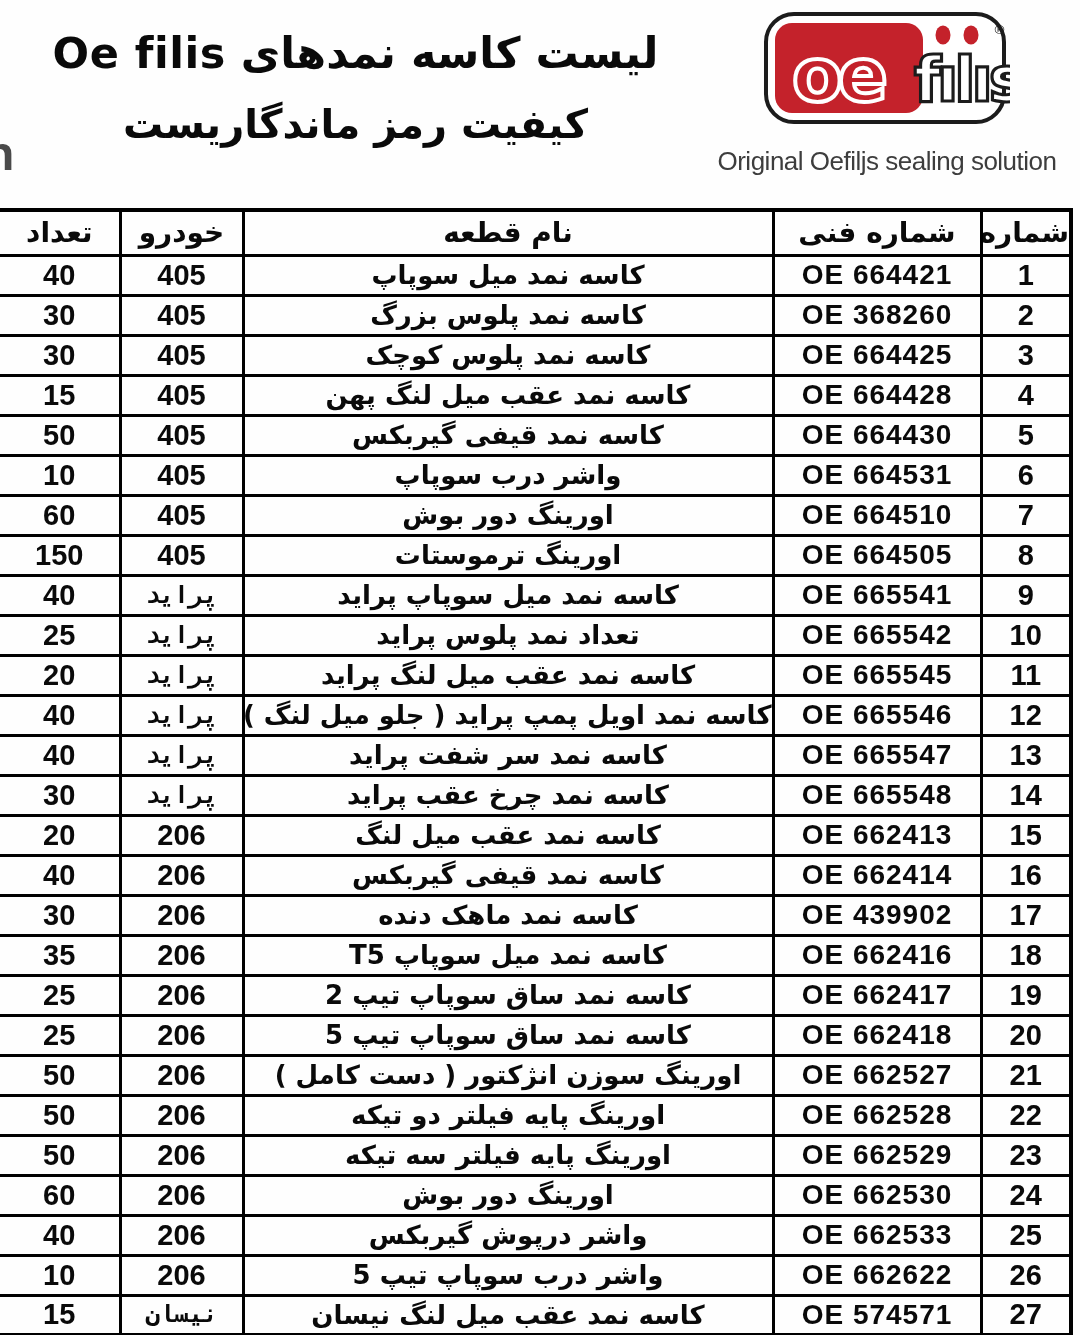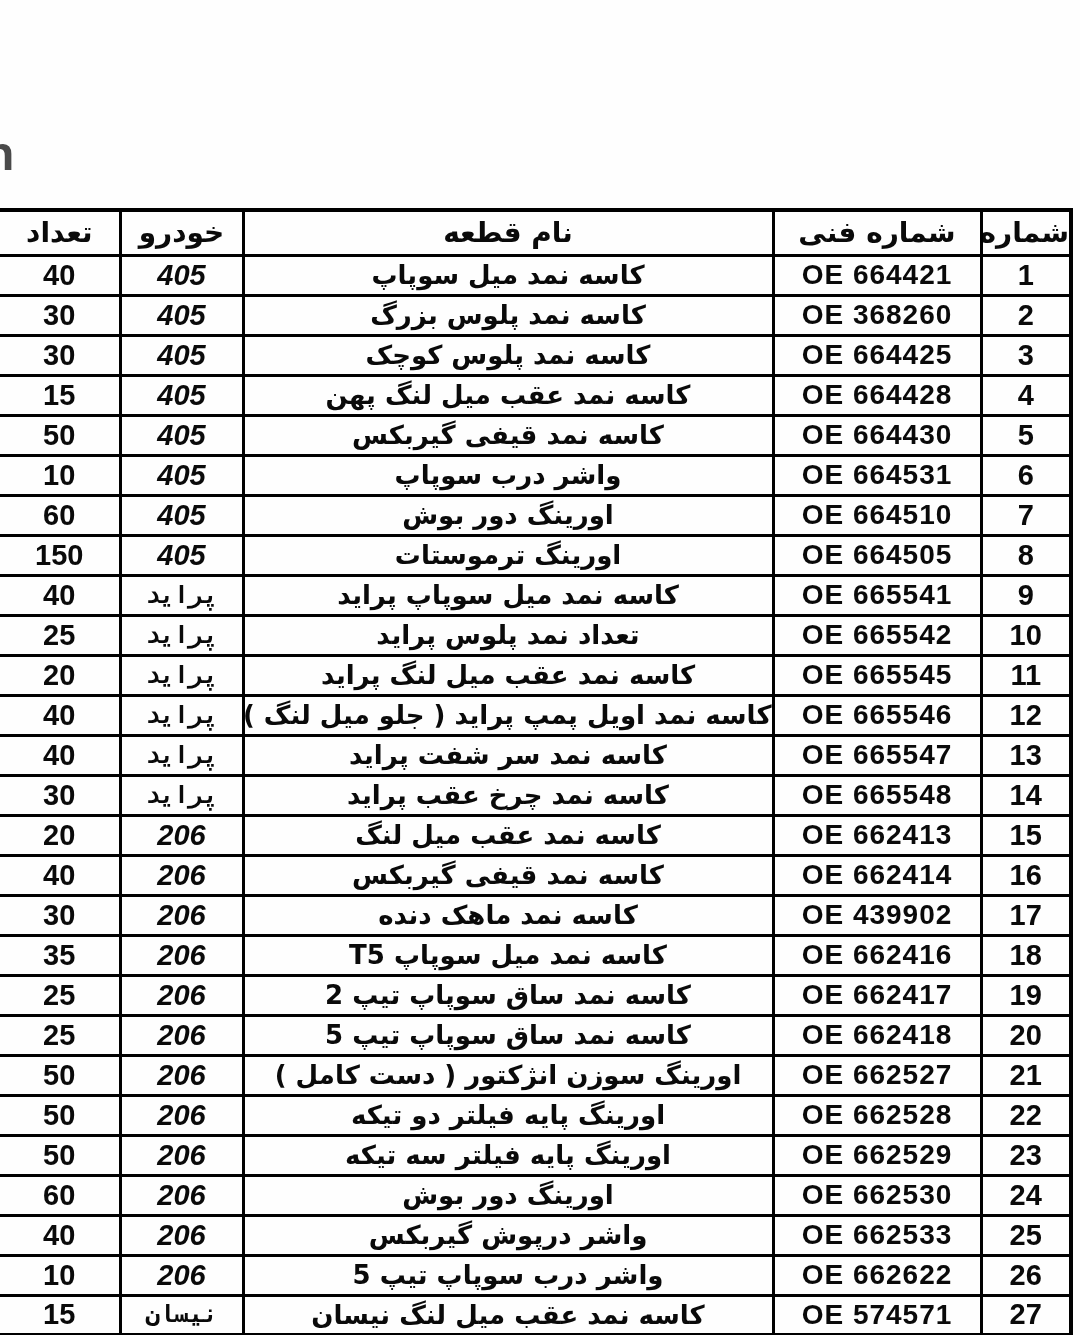--- a/index.html
+++ b/index.html
@@ -80,31 +80,47 @@
   }
   .c-part{
     text-align:right;padding-right:3px;
     font-size:26px;font-weight:bold;
     font-family:"DejaVu Sans",sans-serif;
   }
   .c-car{
     font-size:24px;font-weight:bold;
     font-family:Liberation Mono, monospace;
   }
-  .c-car.num{font-family:"Liberation Sans",sans-serif;font-size:29px;font-style:italic;}
+  .c-car.num{font-family:"Liberation Sans",sans-serif;font-size:29px;}
   .c-qty{font-family:"Liberation Sans",sans-serif;font-size:29px;font-weight:bold;}
 </style>
 </head>
 <body>
 
 <div class="page">
 
+  <div class="title-block">
+    <div class="title-line1" dir="rtl">لیست کاسه نمدهای Oe filis</div>
+    <div class="title-line2" dir="rtl">کیفیت رمز ماندگاریست</div>
+  </div>
 
   <div class="edge-fragment">n</div>
 
+  <div class="logo-wrap">
+    <svg class="logo-svg" viewBox="0 0 248 122" xmlns="http://www.w3.org/2000/svg">
+      <rect x="4" y="6" width="238" height="108" rx="28" ry="28" fill="#ffffff" stroke="#1c1c1c" stroke-width="4"></rect>
+      <rect x="13" y="15" width="148" height="90" rx="17" ry="17" fill="#c4222b"></rect>
+      <text x="30" y="93" font-family="DejaVu Sans, sans-serif" font-size="74" font-weight="bold" letter-spacing="-5" fill="none" stroke="#ffffff" stroke-width="4">oe</text>
+      <text x="152" y="93" font-family="DejaVu Sans, sans-serif" font-size="62" font-weight="bold" letter-spacing="-4" fill="#ffffff" stroke="#1c1c1c" stroke-width="3.2">fılıs</text>
+      <ellipse cx="181" cy="27" rx="7.5" ry="9.5" fill="#c4222b"></ellipse>
+      <ellipse cx="209" cy="27" rx="7.5" ry="9.5" fill="#c4222b"></ellipse>
+      <text x="231" y="26" font-family="DejaVu Sans, sans-serif" font-size="13" fill="#1c1c1c">®</text>
+    </svg>
+    <div class="tagline">Original Oefiljs sealing solution</div>
+  </div>
 
   <div class="table-viewport">
     <table class="parts">
       <colgroup>
         <col style="width:90px">
           <col style="width:208px">
           <col style="width:530px">
         <col style="width:123px">
           <col style="width:122px">
       </colgroup>

